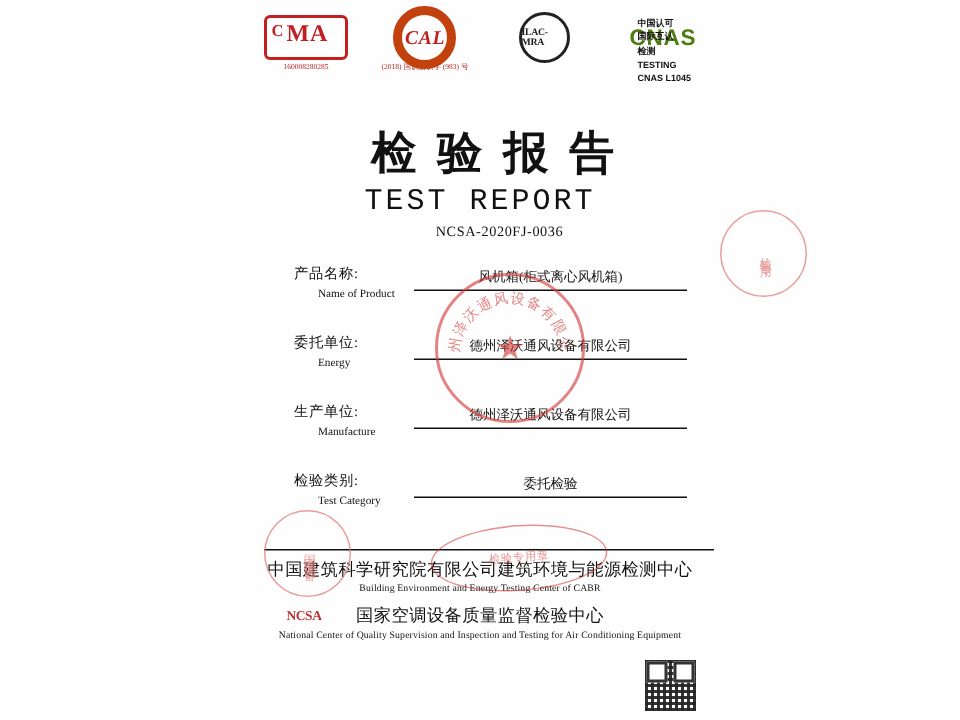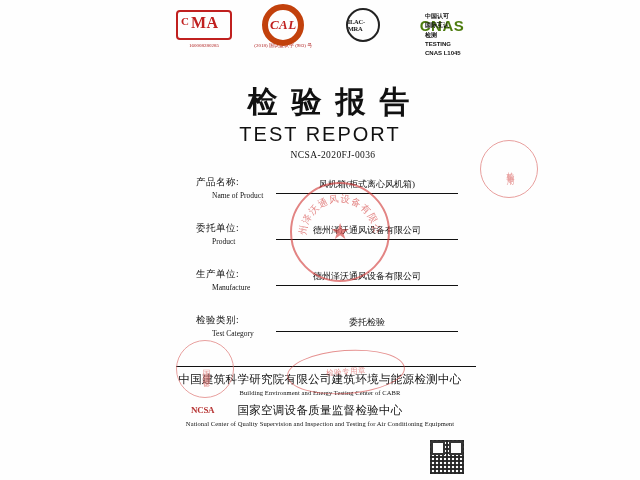--- a/index.html
+++ b/index.html
@@ -149,21 +149,21 @@
     color: #111;
     margin-left: 17px;
   }
   .title-en {
     position: absolute;
     top: 123px;
     left: 0; right: 0;
     text-align: center;
     font-size: 20px;
     letter-spacing: 2px;
-    font-family: Liberation Sans, sans-serif;
+    font-family: Liberation Mono, monospace;
     color: #111;
   }
   .report-no {
     position: absolute;
     top: 150px;
     left: 0; right: 0;
     text-align: center;
     font-size: 9.5px;
     letter-spacing: 0.4px;
     color: #111;
@@ -429,21 +429,21 @@
       <div class="field-label">
         <div class="label-cn">产品名称:</div>
         <div class="label-en">Name of Product</div>
       </div>
       <div class="field-value">风机箱(柜式离心风机箱)</div>
     </div>
 
     <div class="field-row">
       <div class="field-label">
         <div class="label-cn">委托单位:</div>
-        <div class="label-en">Product</div>
+        <div class="label-en">Energy</div>
       </div>
       <div class="field-value">德州泽沃通风设备有限公司</div>
     </div>
 
     <div class="field-row">
       <div class="field-label">
         <div class="label-cn">生产单位:</div>
         <div class="label-en">Manufacture</div>
       </div>
       <div class="field-value">德州泽沃通风设备有限公司</div>

